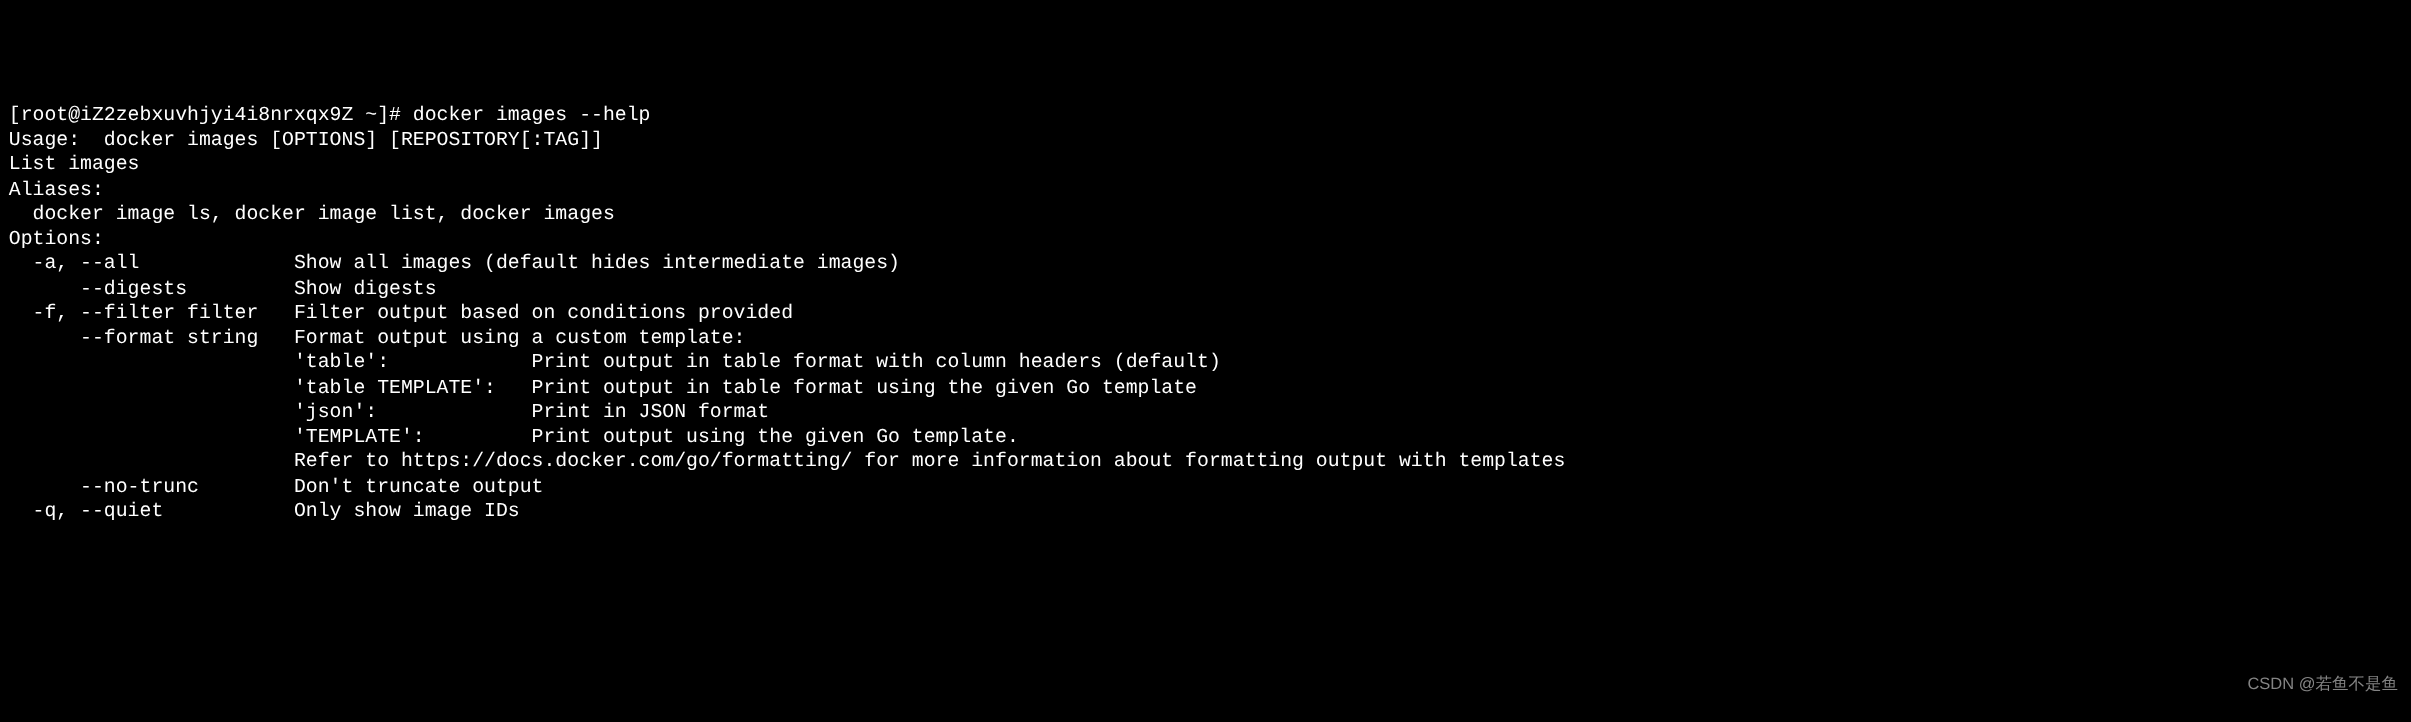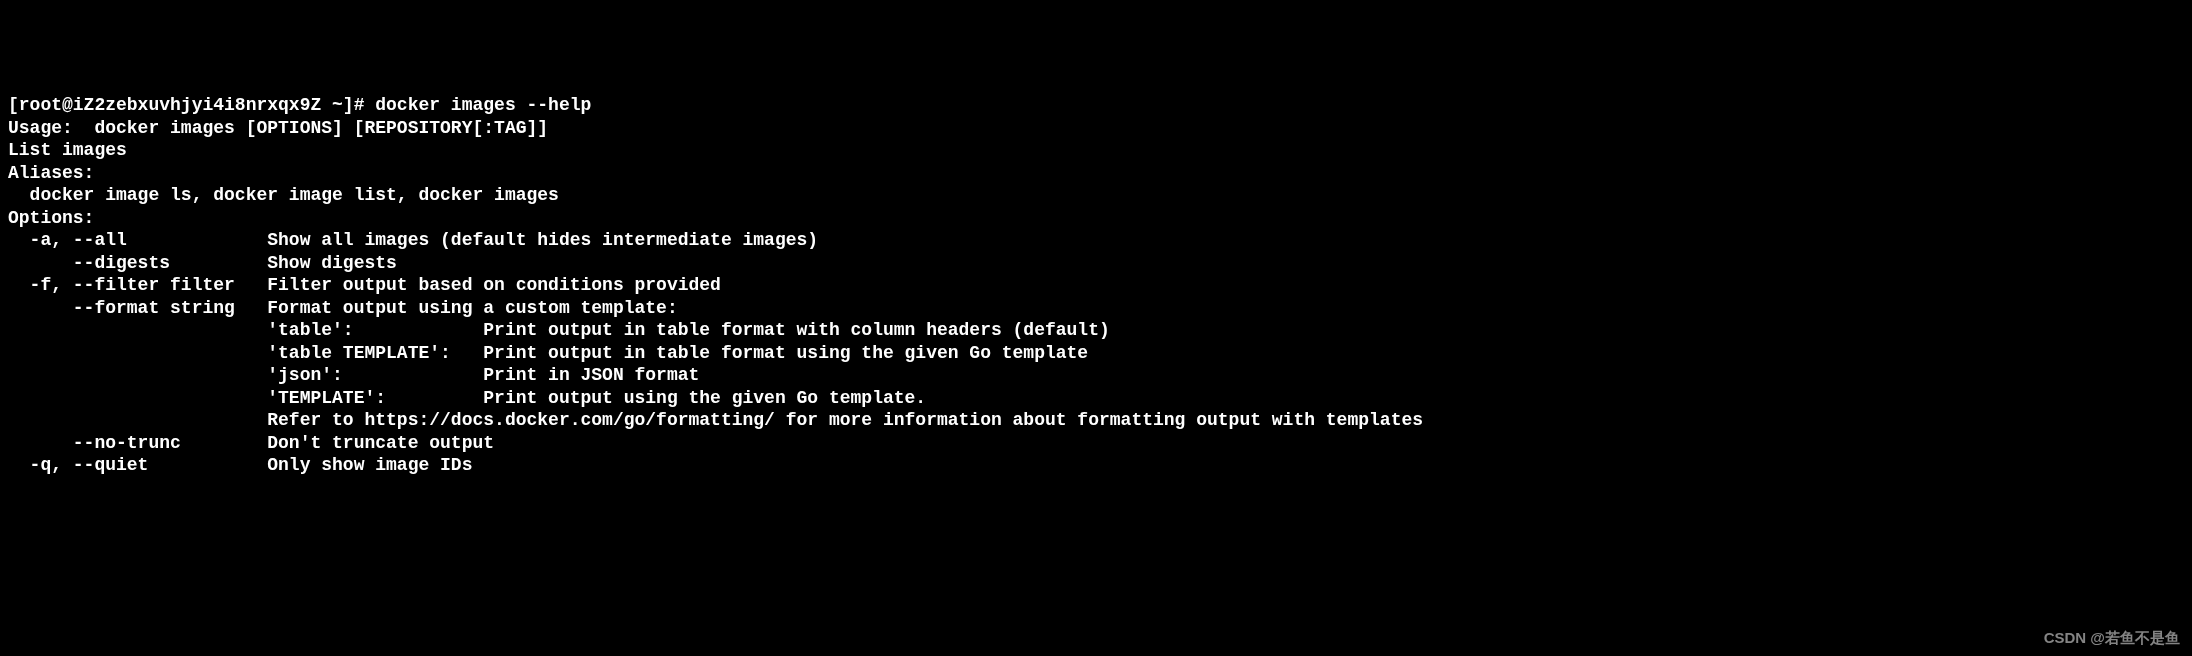--- a/index.html
+++ b/index.html
@@ -1,39 +1,38 @@
 <!DOCTYPE html>
 <html><head>
   <meta charset="utf-8">
   <style>
     * {
       margin: 0;
       padding: 0;
       box-sizing: border-box;
-      font-weight: bold;
     }
     body {
       background-color: #000000;
       color: #ffffff;
       font-family: "Consolas", "Courier New", monospace;
       font-size: 18px;
       line-height: 1.25;
       padding: 4px 8px;
       white-space: pre;
       overflow: hidden;
       width: 2192px;
       height: 656px;
       position: relative;
     }
     .terminal-output {
       white-space: pre;
     }
     .watermark {
       position: absolute;
-      bottom: 8px;
+      bottom: 24px;
       right: 12px;
       color: #b0b0b0;
       font-family: Arial, sans-serif;
       font-size: 15px;
       opacity: 0.75;
     }
   </style>
 </head>
 <body>
 

